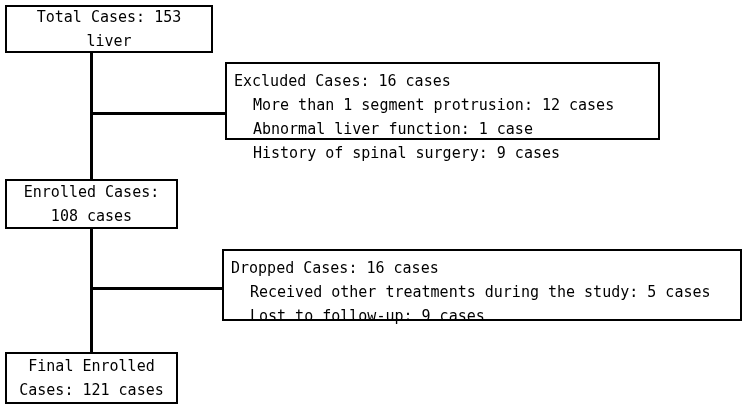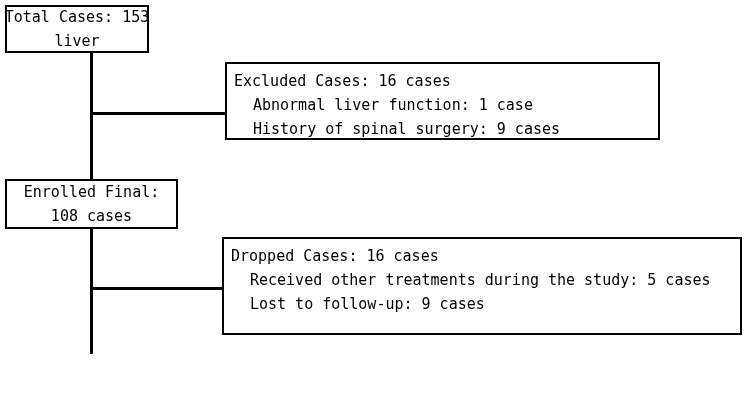--- a/index.html
+++ b/index.html
@@ -55,36 +55,41 @@
 <div id="canvas">
 
   <div class="connector v-line" style="left:90px; top:52px; height:127px;"></div>
 
   <div class="connector h-line" style="left:90px; top:112px; width:137px;"></div>
 
   <div class="connector v-line" style="left:90px; top:227px; height:127px;"></div>
 
   <div class="connector h-line" style="left:90px; top:287px; width:134px;"></div>
 
-  <div class="box box-centered" style="left:5px; top:5px; width:144px; height:48px;">
+  <div class="box box-centered" style="left:5px; top:5px; width:208px; height:48px;">
     <span class="txt">Total Cases: 153</span>
     <span class="txt">liver</span>
   </div>
 
   <div class="box box-left" style="left:225px; top:62px; width:435px; height:78px;">
     <span class="txt">Excluded Cases: 16 cases</span>
+    <span class="txt line-indent">More than 1 segment protrusion: 12 cases</span>
     <span class="txt line-indent">Abnormal liver function: 1 case</span>
     <span class="txt line-indent">History of spinal surgery: 9 cases</span>
   </div>
 
   <div class="box box-centered" style="left:5px; top:179px; width:173px; height:50px;">
-    <span class="txt">Enrolled Final:</span>
+    <span class="txt">Enrolled Cases:</span>
     <span class="txt">108 cases</span>
   </div>
 
-  <div class="box box-left" style="left:222px; top:237px; width:520px; height:98px;">
+  <div class="box box-left" style="left:222px; top:249px; width:520px; height:72px;">
     <span class="txt">Dropped Cases: 16 cases</span>
     <span class="txt line-indent">Received other treatments during the study: 5 cases</span>
     <span class="txt line-indent">Lost to follow-up: 9 cases</span>
   </div>
 
+  <div class="box box-centered" style="left:5px; top:352px; width:173px; height:52px;">
+    <span class="txt">Final Enrolled</span>
+    <span class="txt">Cases: 121 cases</span>
+  </div>
 
 </div>
 
 </body></html>

